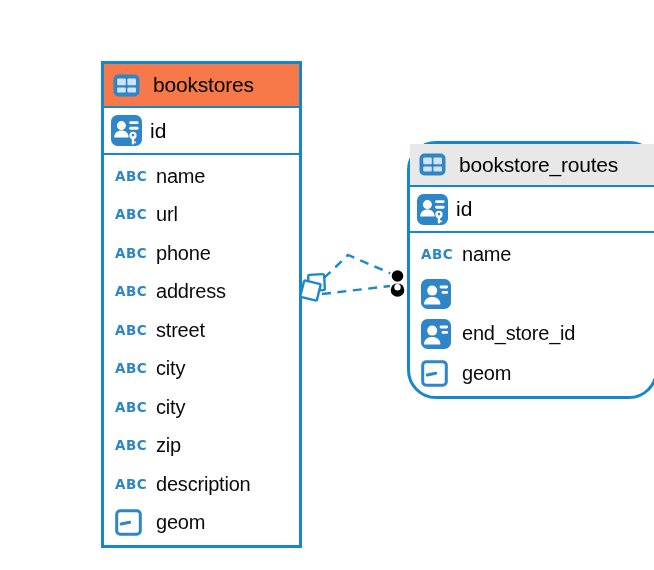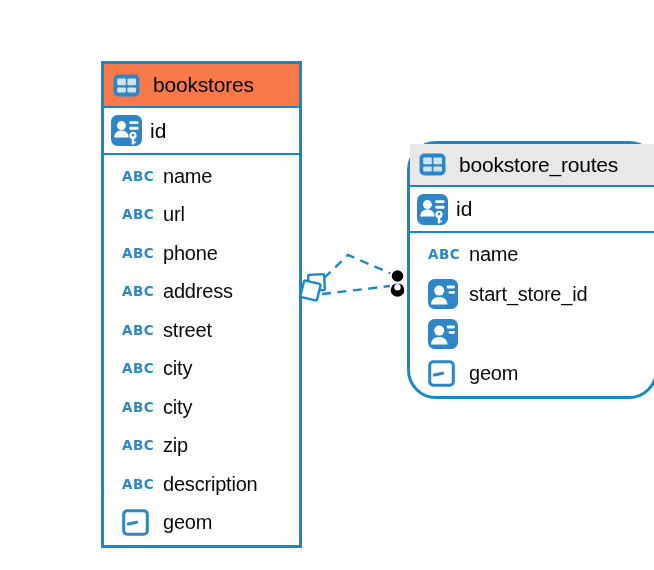--- a/index.html
+++ b/index.html
@@ -47,21 +47,21 @@
   .pk-label{font-size:21px;font-weight:400;color:#000;margin-left:8px;}
 
   .entity-body{
     display:flex;flex-direction:column;
     flex:1 1 auto;
     padding:2px 0 3px 0;
   }
   .col-row{
     flex:1 1 0;
     display:flex;align-items:center;
-    padding-left:18px;
+    padding-left:11px;
     min-height:0;
   }
   .icon-cell{
     width:41px;flex:0 0 41px;
     display:flex;align-items:center;justify-content:flex-start;
   }
   .col-label{
     font-size:20px;color:#0a0a0a;white-space:nowrap;letter-spacing:-0.2px;
   }
 
@@ -203,32 +203,32 @@
       <div class="col-row">
         <span class="icon-cell">
           <svg class="svg-icon" width="30" height="30" viewBox="0 0 30 30">
             <rect x="0" y="0" width="30" height="30" rx="6.5" fill="#2e86c8"></rect>
             <circle cx="11.2" cy="11.6" r="5" fill="#fff"></circle>
             <path d="M3 25.6 c0-5 3.6-7.6 8.2-7.6 s8.2 2.6 8.2 7.6 z" fill="#fff"></path>
             <rect x="18.6" y="6.4" width="8.4" height="3" rx="1.4" fill="#fff"></rect>
             <rect x="20.6" y="12" width="6.4" height="2.8" rx="1.3" fill="#fff"></rect>
           </svg>
         </span>
-        <span class="col-label">start_store_id</span>
       </div>
       <div class="col-row">
         <span class="icon-cell">
           <svg class="svg-icon" width="30" height="30" viewBox="0 0 30 30">
             <rect x="0" y="0" width="30" height="30" rx="6.5" fill="#2e86c8"></rect>
             <circle cx="11.2" cy="11.6" r="5" fill="#fff"></circle>
             <path d="M3 25.6 c0-5 3.6-7.6 8.2-7.6 s8.2 2.6 8.2 7.6 z" fill="#fff"></path>
             <rect x="18.6" y="6.4" width="8.4" height="3" rx="1.4" fill="#fff"></rect>
             <rect x="20.6" y="12" width="6.4" height="2.8" rx="1.3" fill="#fff"></rect>
           </svg>
         </span>
+        <span class="col-label">end_store_id</span>
       </div>
       <div class="col-row">
         <span class="icon-cell">
           <svg class="svg-icon" width="27" height="27" viewBox="0 0 27 27">
             <rect x="1.7" y="1.7" width="23.6" height="23.6" rx="3.5" fill="#fff" stroke="#2e86c8" stroke-width="3"></rect>
             <path d="M6.2 15 L14.6 13.2" stroke="#2e86c8" stroke-width="3" stroke-linecap="round"></path>
           </svg>
         </span>
         <span class="col-label">geom</span>
       </div>

